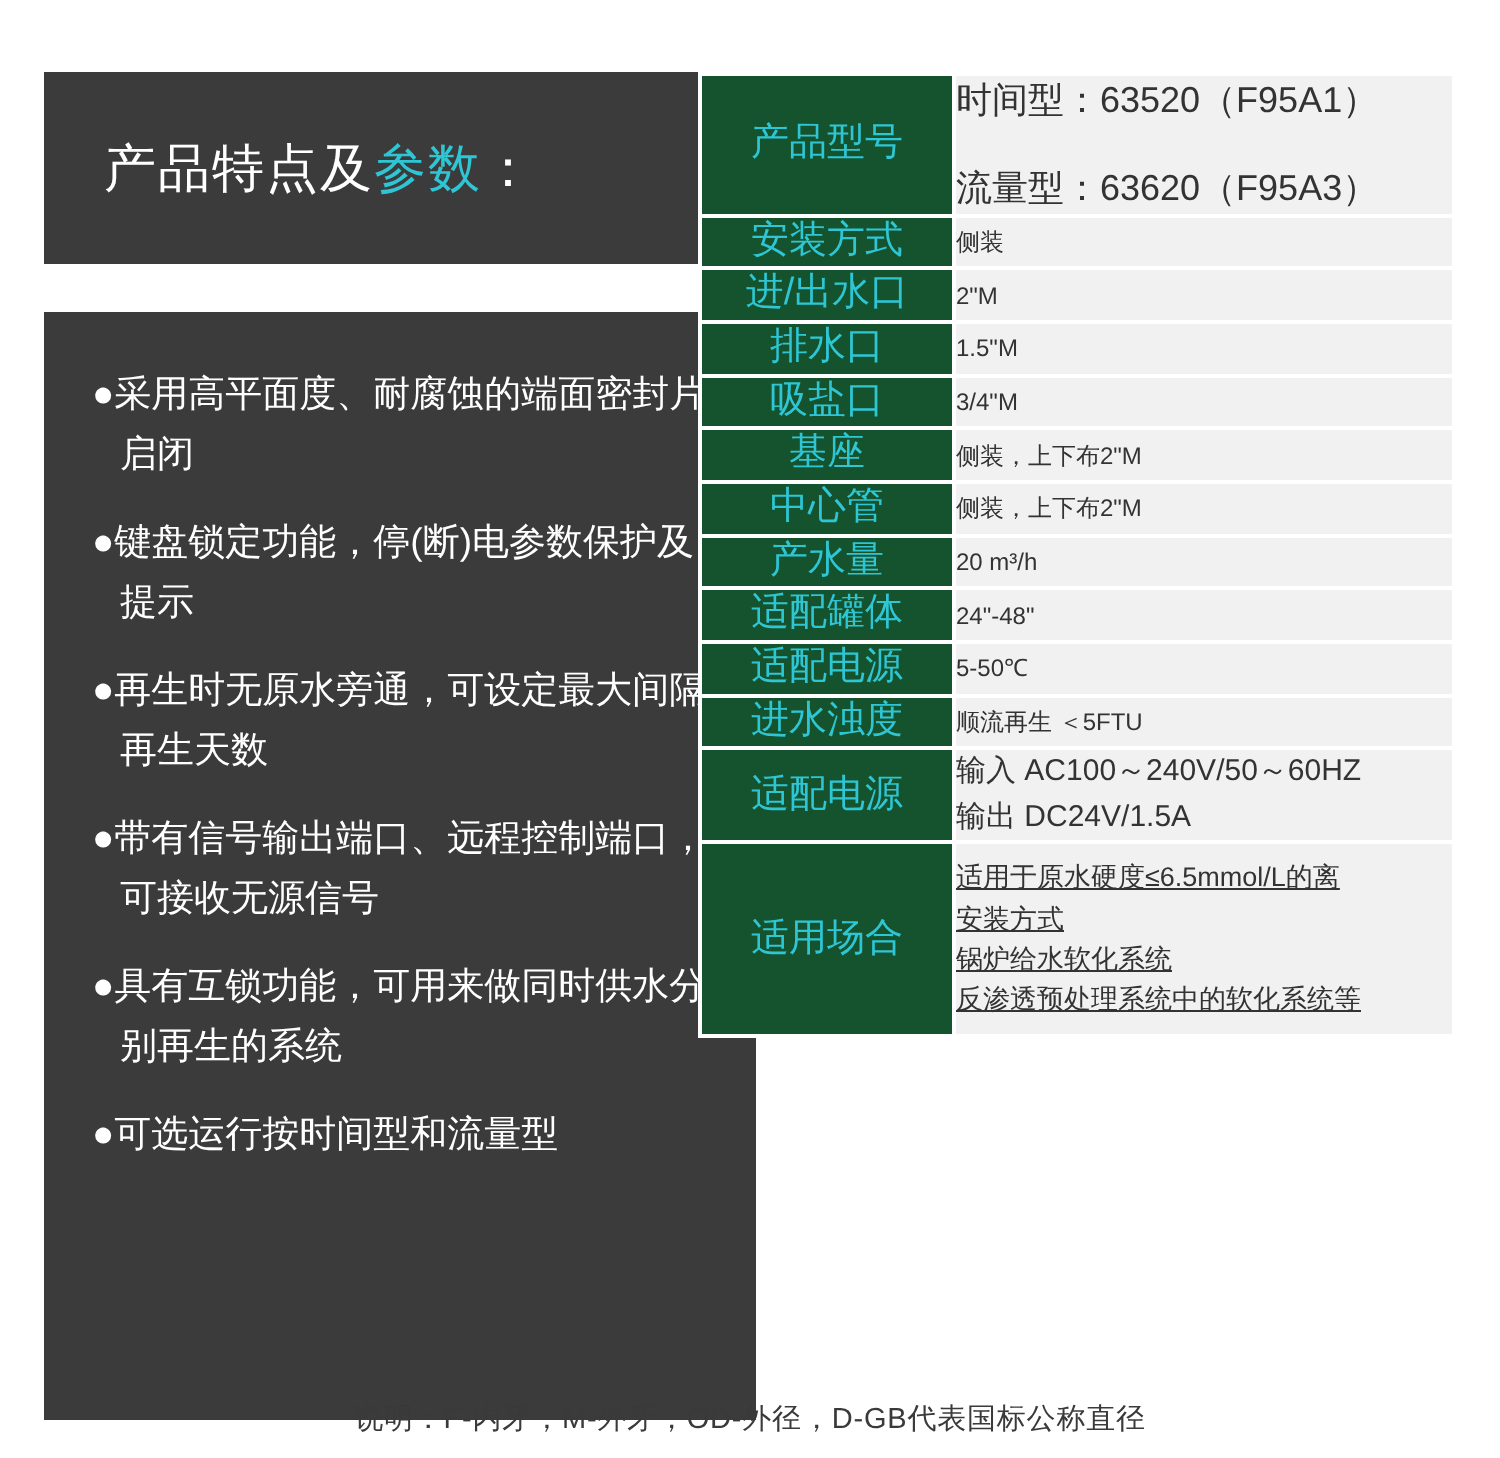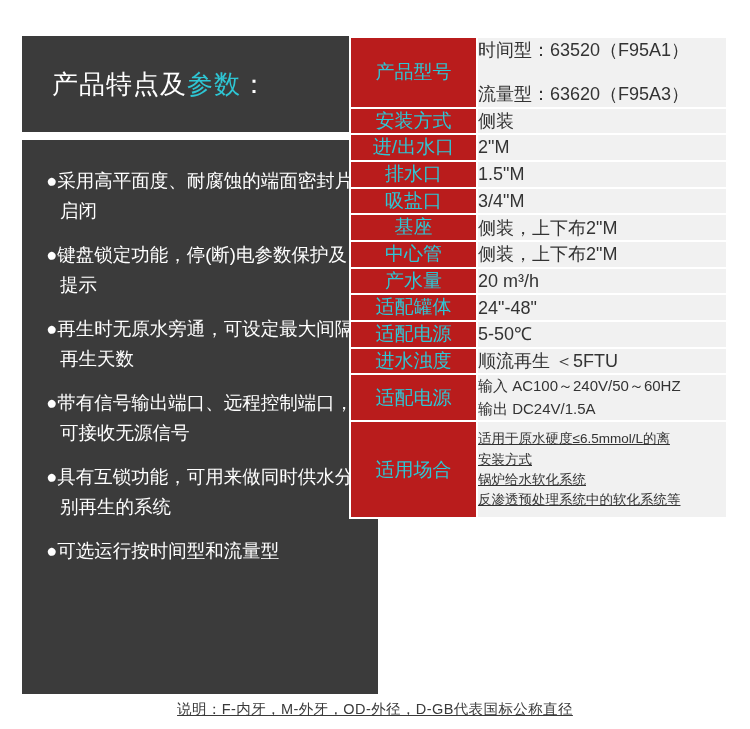--- a/index.html
+++ b/index.html
@@ -31,21 +31,21 @@
   }
   .title-text {
     color: #ffffff;
     font-size: 26px;
     letter-spacing: 1px;
     white-space: nowrap;
   }
   .title-text .accent { color: #2ec6d4; }
 
   .features-box {
-    margin-top: 8px;
+    margin-top: 24px;
     background: #3b3b3b;
     min-height: 554px;
     padding: 26px 20px 20px 24px;
   }
   .feature-item {
     color: #ffffff;
     font-size: 18.5px;
     line-height: 1.62;
     margin-bottom: 14px;
     text-indent: -14px;
@@ -64,31 +64,31 @@
     background: #f1f1f1;
     table-layout: fixed;
   }
   table.spec td {
     border: 2px solid #ffffff;
     padding: 0;
     vertical-align: middle;
   }
   td.label {
     width: 127px;
-    background: #b91c1c;
+    background: #14532d;
     color: #2ec6d4;
     font-size: 19px;
     text-align: center;
     padding: 9px 4px;
     line-height: 1.3;
   }
   td.value {
     background: #f1f1f1;
     color: #333333;
-    font-size: 18px;
+    font-size: 12px;
     padding: 9px 0 9px 14px;
     line-height: 1.35;
   }
   td.value.big { font-size: 18px; }
   td.value .sub { display: block; }
   td.value.small-lines {
     font-size: 13.5px;
     line-height: 1.5;
     padding-top: 7px;
     padding-bottom: 7px;
@@ -98,21 +98,20 @@
 
   
   .footer-note {
     position: absolute;
     left: 0; right: 0;
     bottom: 10px;
     text-align: center;
     font-size: 14.5px;
     color: #3a3a3a;
     letter-spacing: 0.4px;
-    text-decoration: underline;
   }
 </style>
 </head>
 <body>
 
 <div id="page">
 
   <div class="left-col">
     <div class="title-box">
       <div class="title-text">

